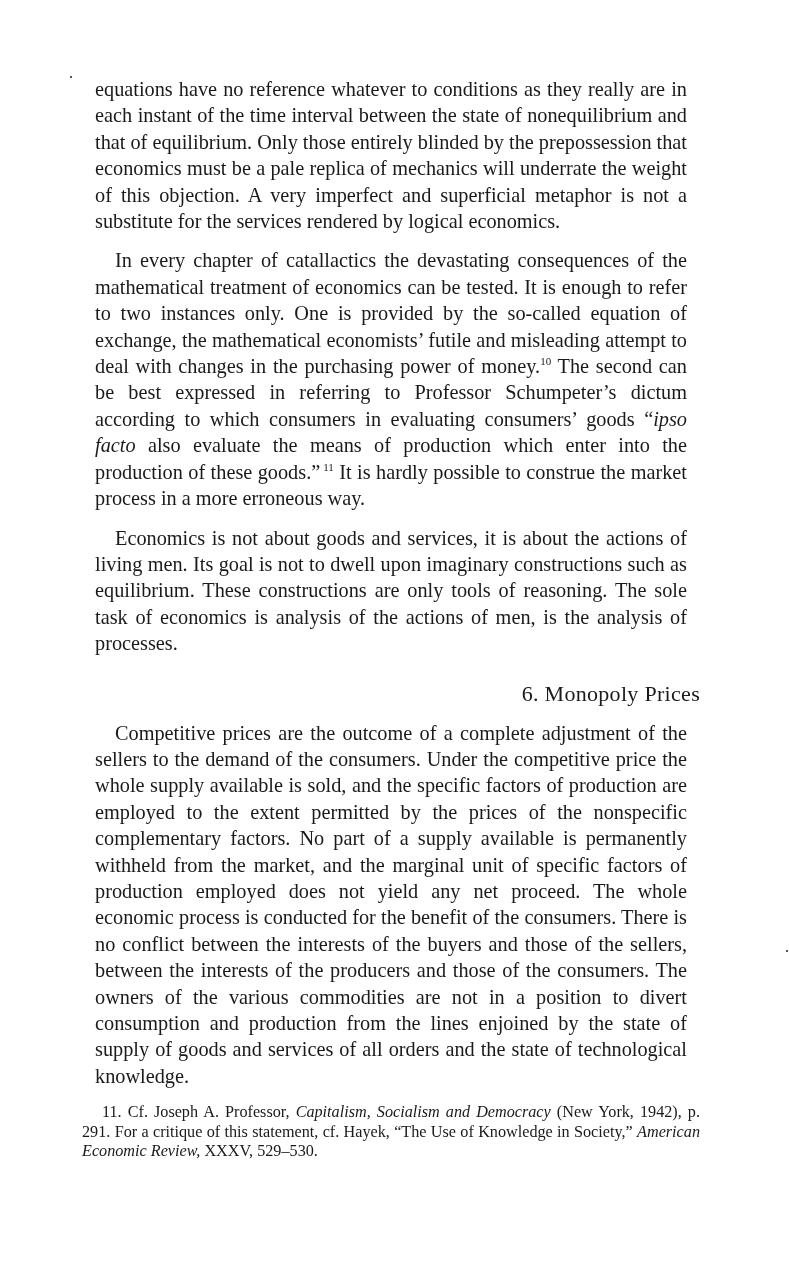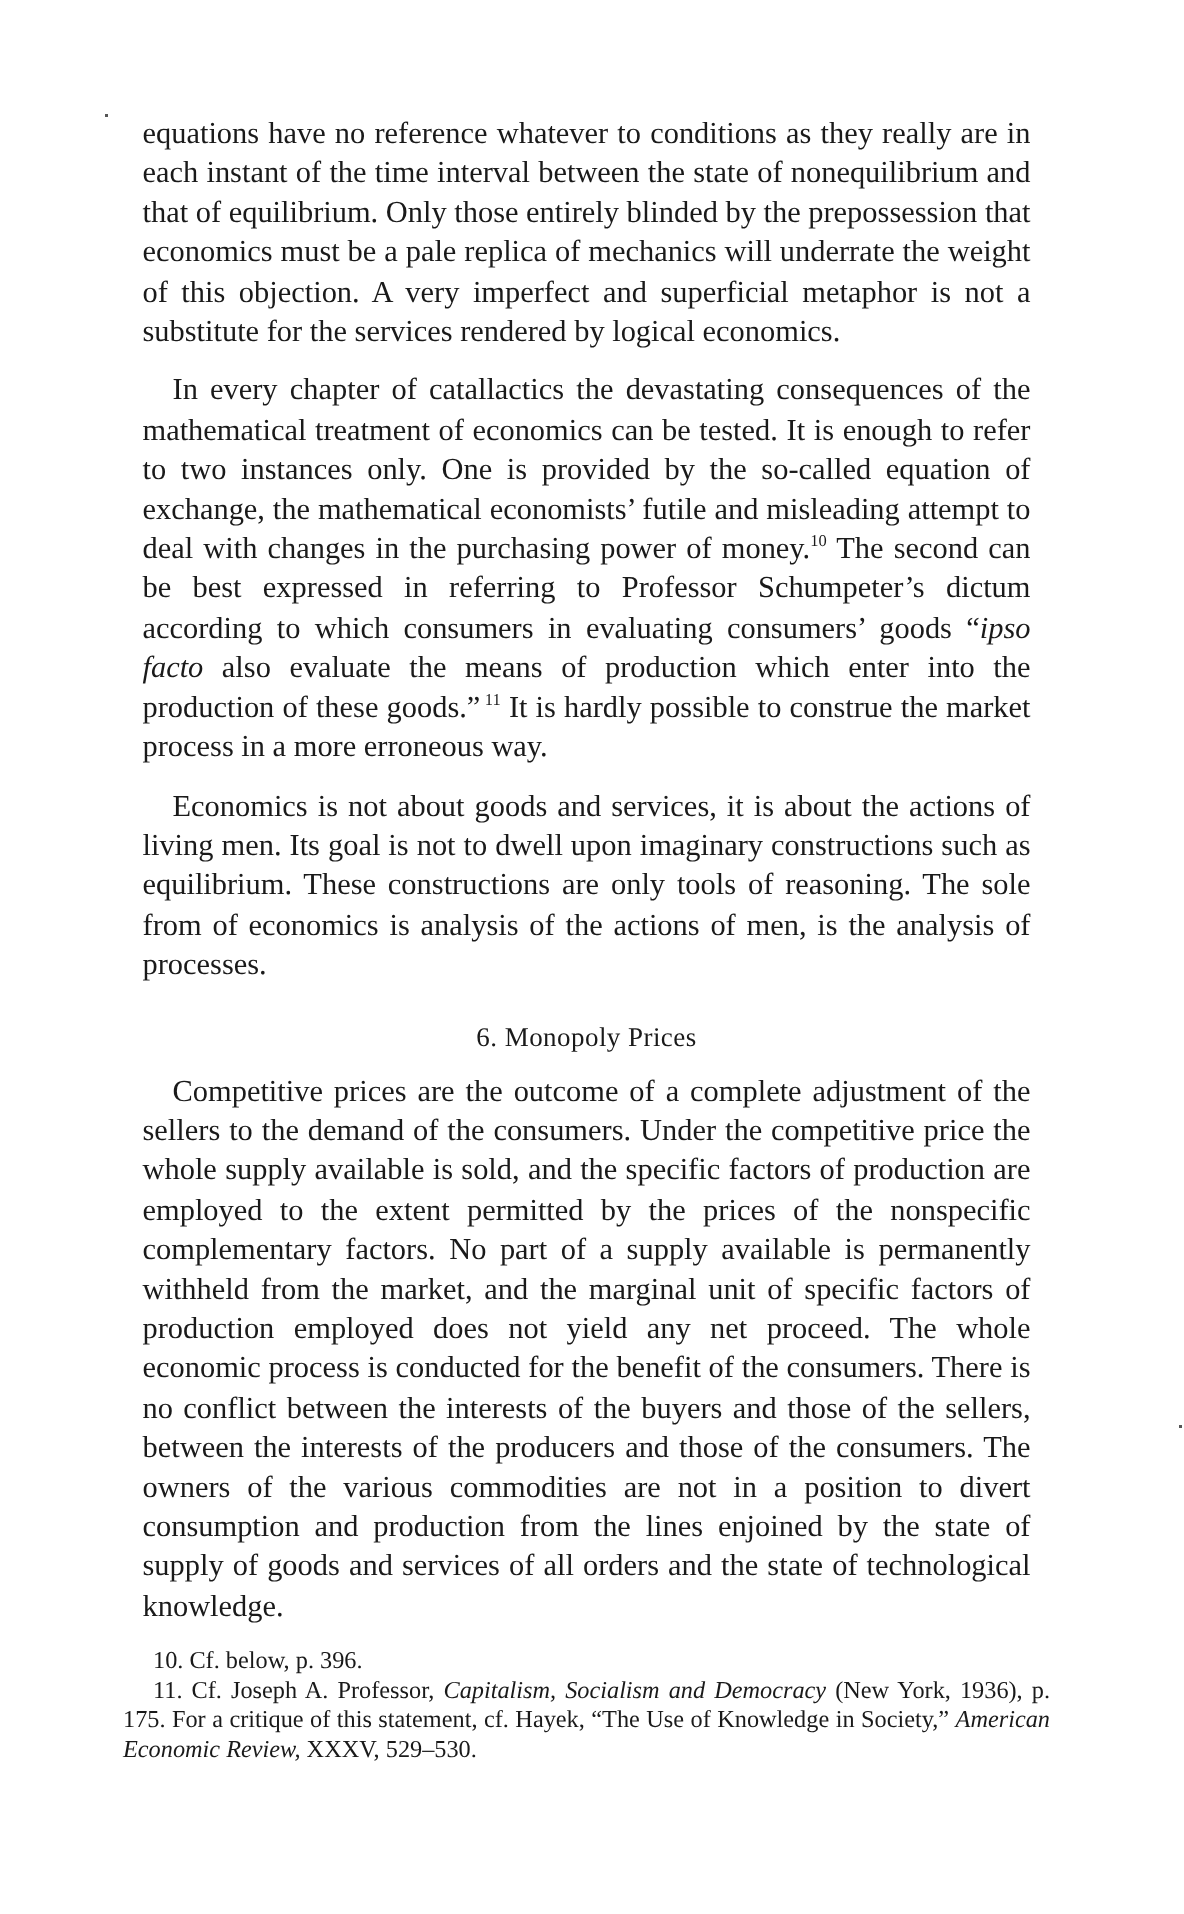--- a/index.html
+++ b/index.html
@@ -49,22 +49,22 @@
       text-align: justify;
       hyphens: manual;
     }
     .body-text p.indent {
       text-indent: 20px;
     }
     .body-text p.first {
       margin-top: 4px;
     }
     .section-heading {
-      text-align: center;
-      font-size: 18px;
+      text-align: right;
+      font-size: 22px;
       margin: 24px 0 10px 0;
       letter-spacing: 0.3px;
     }
     sup {
       font-size: 11px;
       line-height: 0;
       vertical-align: 8px;
     }
     em { }
     .footnotes {
@@ -93,25 +93,24 @@
 <div class="margin-dot" style="left:786px; top:950px;"></div>
 
 <div class="page">
 
 
   <div class="body-text">
     <p class="first">equations have no reference whatever to conditions as they really are in each instant of the time interval between the state of nonequilib­rium and that of equilibrium. Only those entirely blinded by the prepossession that economics must be a pale replica of mechanics will underrate the weight of this objection. A very imperfect and superficial metaphor is not a substitute for the services rendered by logical economics.</p>
 
     <p class="indent"><span>In every chapter of catallactics the devastating consequences of the mathematical treatment of economics can be tested. It is enough to refer to two instances only. One is provided by the so-called equation of exchange, the mathematical economists’ futile and mis­leading attempt to deal with changes in the purchasing power of money.</span><sup>10</sup><span> The second can be best expressed in referring to Professor Schumpeter’s dictum according to which consumers in evaluating consumers’ goods “</span><em>ipso facto</em><span> also evaluate the means of production which enter into the production of these goods.”</span><sup style="margin-left:3px;">11</sup><span> It is hardly pos­sible to construe the market process in a more erroneous way.</span></p>
 
-    <p class="indent">Economics is not about goods and services, it is about the actions of living men. Its goal is not to dwell upon imaginary constructions such as equilibrium. These constructions are only tools of reason­ing. The sole from of economics is analysis of the actions of men, is the analysis of processes.</p>
+    <p class="indent">Economics is not about goods and services, it is about the actions of living men. Its goal is not to dwell upon imaginary constructions such as equilibrium. These constructions are only tools of reason­ing. The sole task of economics is analysis of the actions of men, is the analysis of processes.</p>
 
     <div class="section-heading">6. Monopoly Prices</div>
 
     <p class="indent">Competitive prices are the outcome of a complete adjustment of the sellers to the demand of the consumers. Under the competitive price the whole supply available is sold, and the specific factors of production are employed to the extent permitted by the prices of the nonspecific complementary factors. No part of a supply available is permanently withheld from the market, and the marginal unit of specific factors of production employed does not yield any net proceed. The whole economic process is conducted for the benefit of the consumers. There is no conflict between the interests of the buyers and those of the sellers, between the interests of the producers and those of the consumers. The owners of the various commodities are not in a position to divert consumption and production from the lines enjoined by the state of supply of goods and services of all orders and the state of technological knowledge.</p>
   </div>
 
   <div class="footnotes">
-    <p class="fn"><span>10.</span><span> Cf. below, p. 396.</span></p>
-    <p class="fn"><span>11.</span><span> Cf. Joseph A. Professor, </span><em>Capitalism, Socialism and Democracy</em><span> (New York, 1936), p. 175. For a critique of this statement, cf. Hayek, “The Use of Knowledge in Society,” </span><em>American Economic Review,</em><span> XXXV, 529–530.</span></p>
+    <p class="fn"><span>11.</span><span> Cf. Joseph A. Professor, </span><em>Capitalism, Socialism and Democracy</em><span> (New York, 1942), p. 291. For a critique of this statement, cf. Hayek, “The Use of Knowledge in Society,” </span><em>American Economic Review,</em><span> XXXV, 529–530.</span></p>
   </div>
 
 </div>
 
 </body></html>

